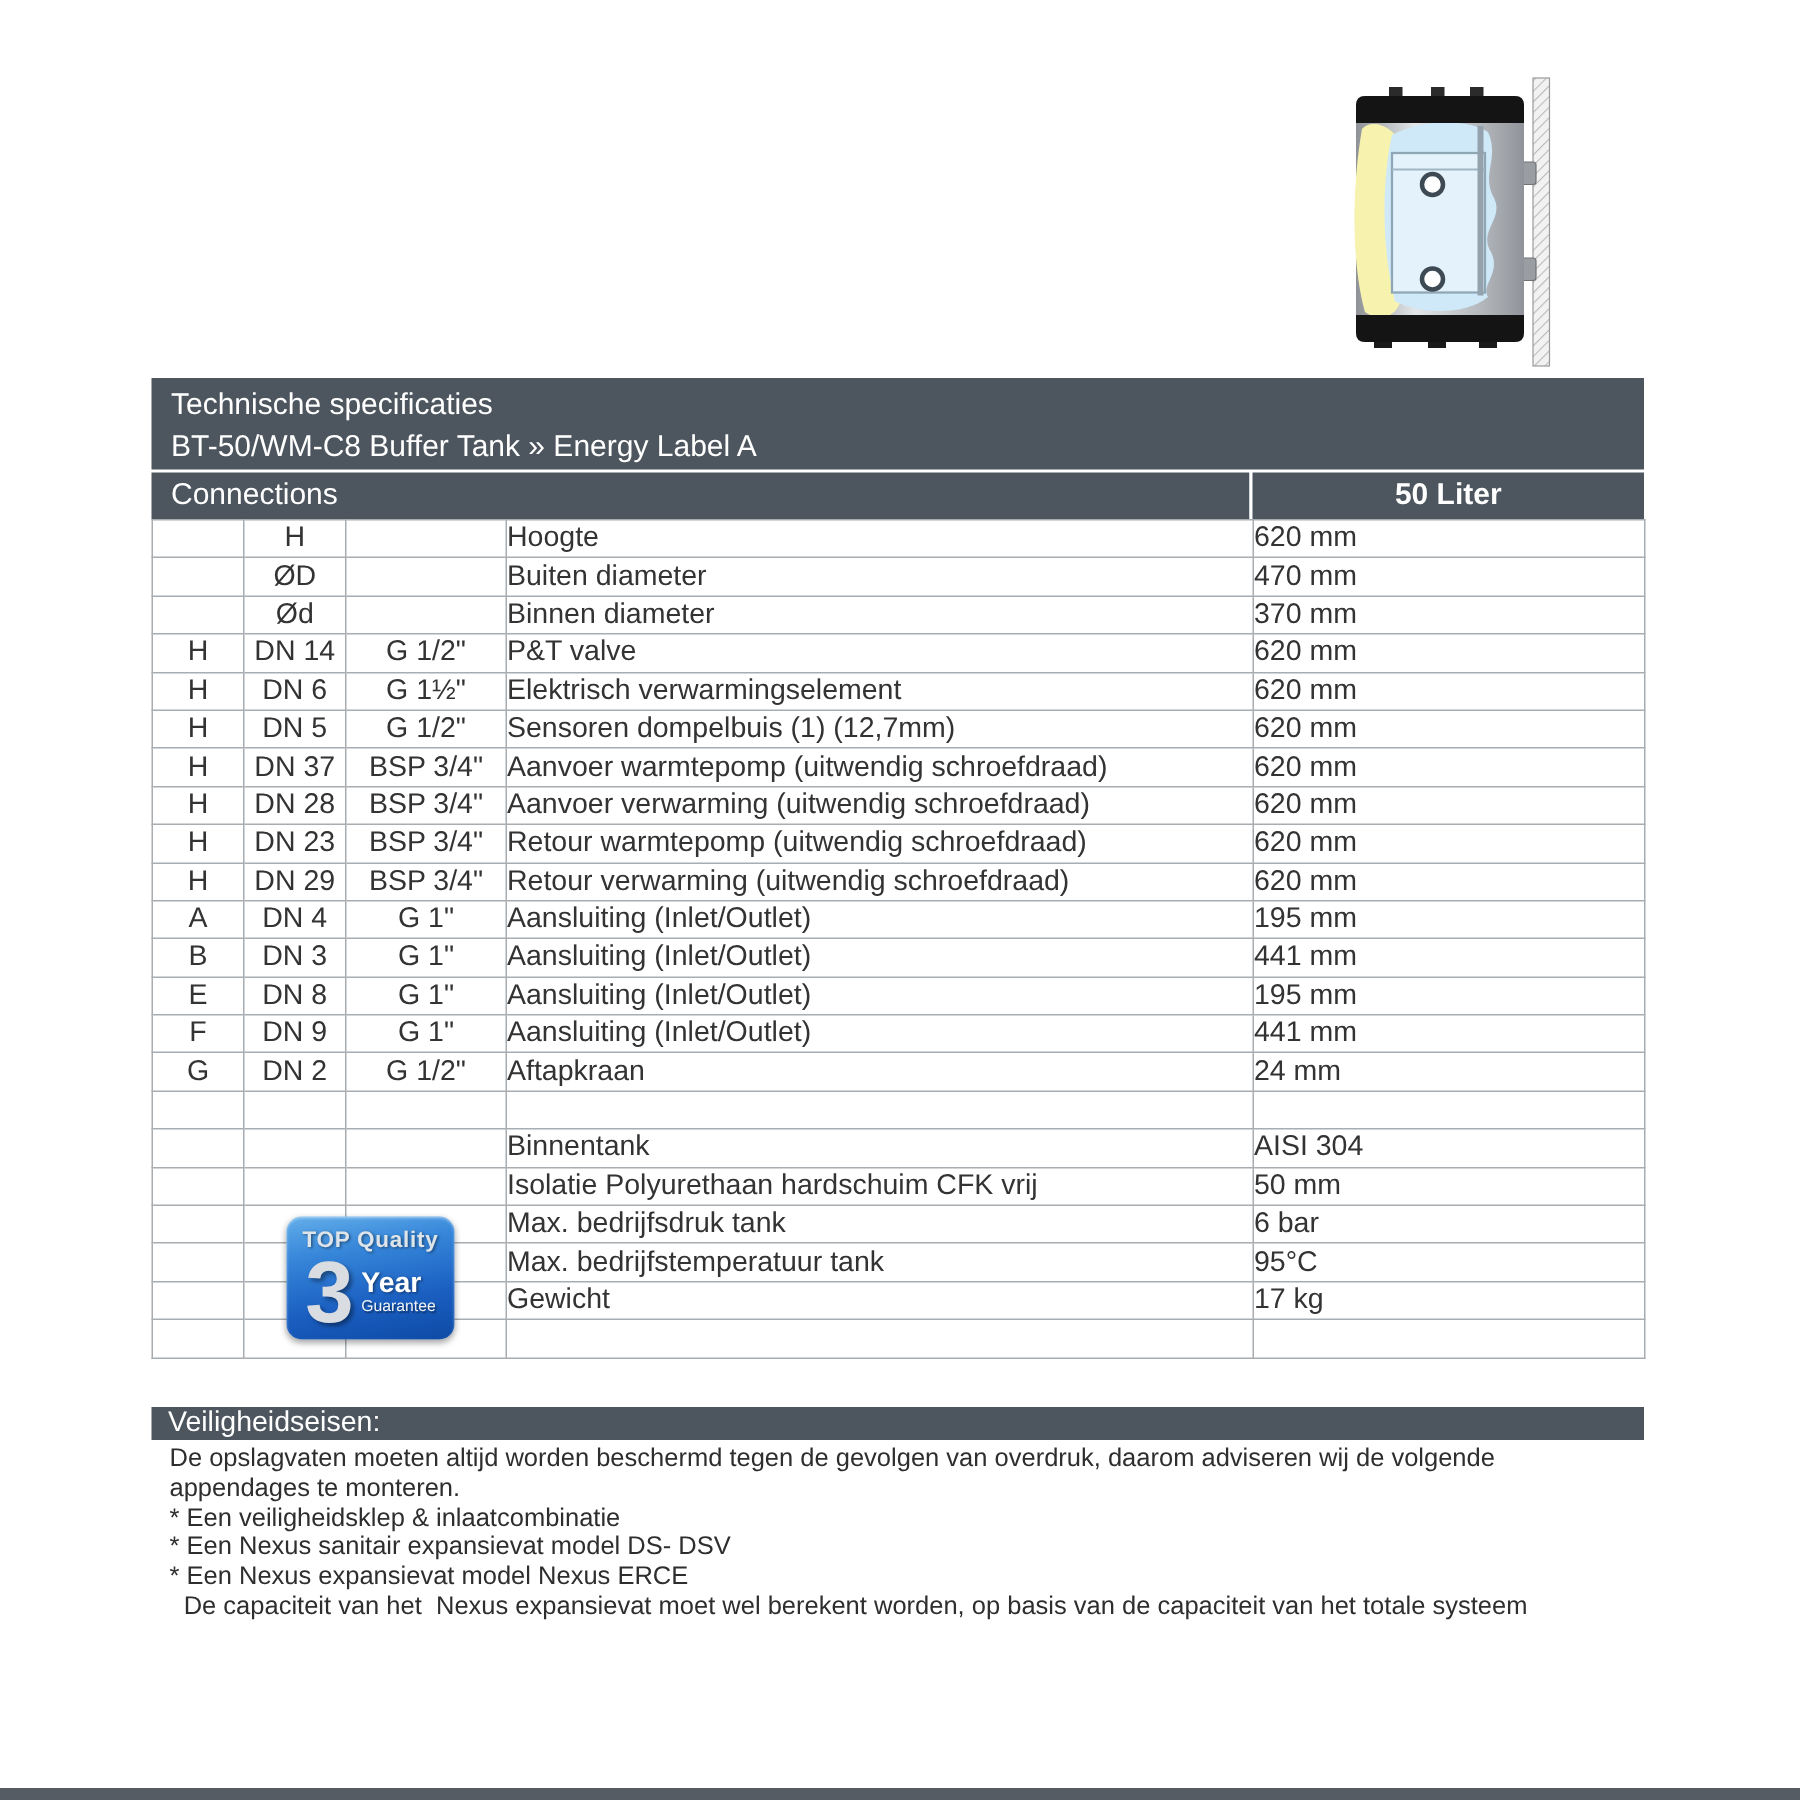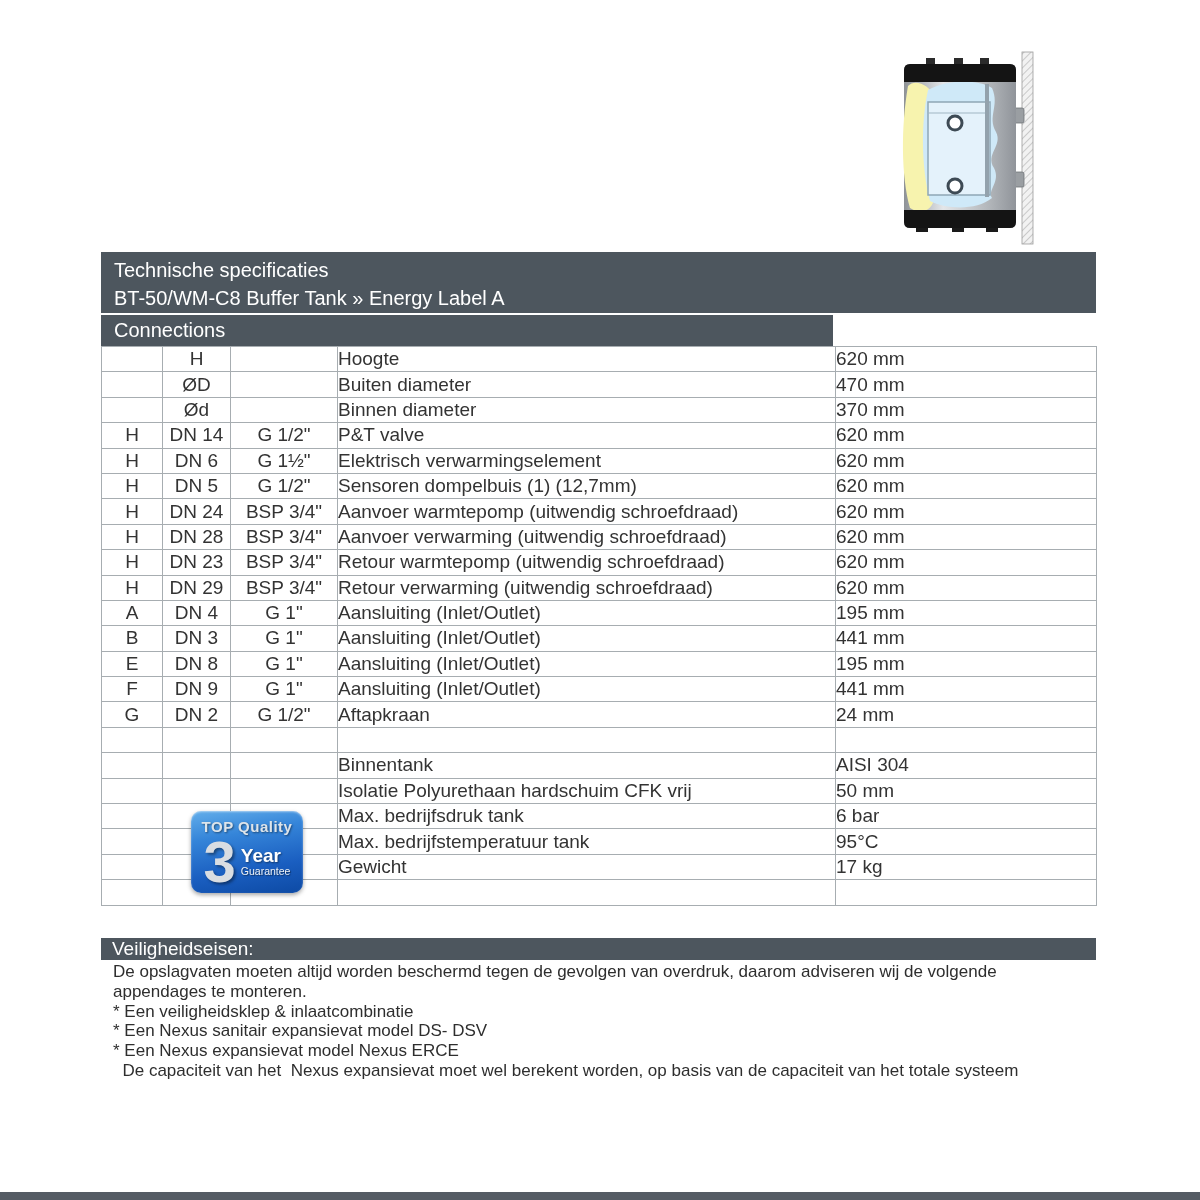--- a/index.html
+++ b/index.html
@@ -164,20 +164,21 @@
 </svg>
 
 <div class="spec-header">
   <div>Technische specificaties</div>
   <div>BT-50/WM-C8 Buffer Tank » Energy Label A</div>
 </div>
 
 <div class="connections-row">
   <div class="connections-cell connections-label">Connections</div>
   <div class="connections-divider"></div>
+  <div class="connections-cell connections-size">50 Liter</div>
 </div>
 
 <div class="spec-table-wrap">
   <table class="spec-table">
     <colgroup>
       <col style="width:61px">
         <col style="width:68px">
         <col style="width:107px">
       <col style="width:498px">
         <col style="width:261px">
@@ -220,21 +221,21 @@
         </tr>
         <tr>
           <td class="col-letter">H</td>
           <td class="col-dn">DN 5</td>
           <td class="col-thread">G 1/2"</td>
           <td class="col-description">Sensoren dompelbuis (1) (12,7mm)</td>
           <td class="col-value">620 mm</td>
         </tr>
         <tr>
           <td class="col-letter">H</td>
-          <td class="col-dn">DN 24</td>
+          <td class="col-dn">DN 37</td>
           <td class="col-thread">BSP 3/4"</td>
           <td class="col-description">Aanvoer warmtepomp (uitwendig schroefdraad)</td>
           <td class="col-value">620 mm</td>
         </tr>
         <tr>
           <td class="col-letter">H</td>
           <td class="col-dn">DN 28</td>
           <td class="col-thread">BSP 3/4"</td>
           <td class="col-description">Aanvoer verwarming (uitwendig schroefdraad)</td>
           <td class="col-value">620 mm</td>

